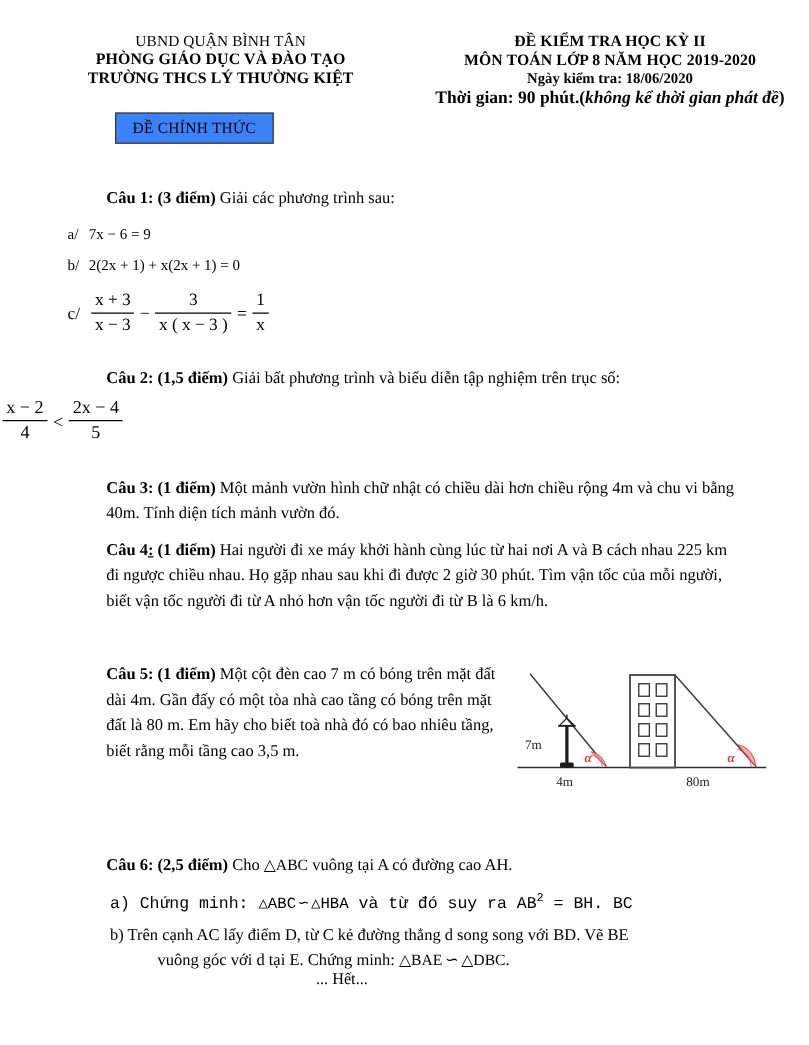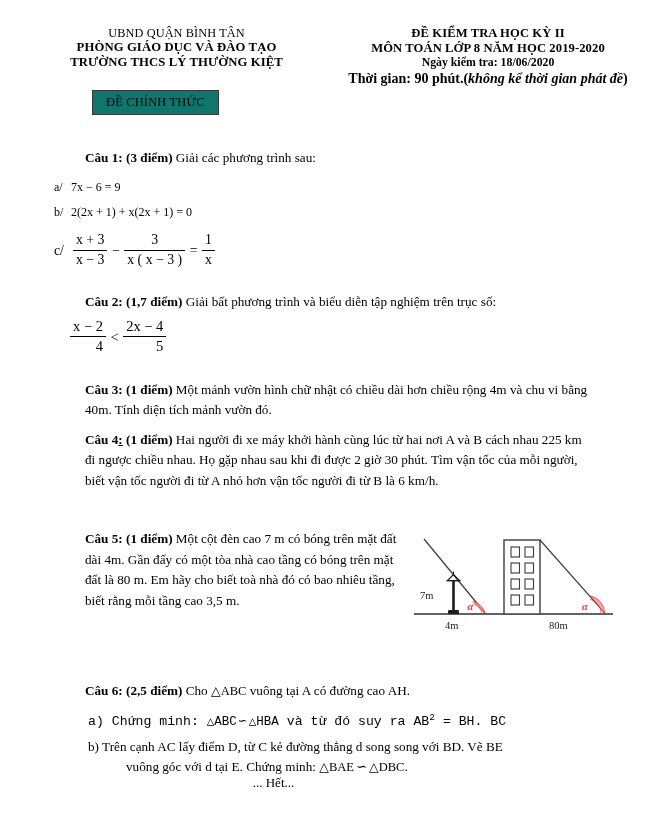--- a/index.html
+++ b/index.html
@@ -65,21 +65,21 @@
 
   .official-box {
     position: absolute;
     left: 92px;
     top: 90px;
     border: 1.3px solid #3a3a3a;
     padding: 4px 13px 5px 13px;
     font-size: 12.4px;
     line-height: 14px;
     letter-spacing: 0.2px;
-    background: #0f766e;
+    background: #3b82f6;
   }
 
   
   .content {
     position: absolute;
     left: 0;
     top: 148px;
     width: 647px;
   }
   .q-block {
@@ -122,24 +122,22 @@
     top: -0.15em;
   }
   .frac .num {
     display: block;
     padding: 0 3px 1px 3px;
     border-bottom: 1.1px solid #000;
   }
   .frac .den {
     display: block;
     padding: 1px 3px 0 3px;
-    text-align: right;
   }
   .eq-center-2 {
-    padding-left: 68px;
     font-size: 14.5px;
     padding-top: 8px;
   }
 
   .gap-sm { height: 9px; }
   .gap-lg { height: 22px; }
 
   
   .q5-wrap {
     display: flex;
@@ -215,21 +213,21 @@
   <div class="sub-eq">
     <span class="tag">b/</span><span class="m">2(2x + 1) + x(2x + 1) = 0</span>
   </div>
   <div class="sub-eq" style="padding-top:10px; font-size:13.8px;">
     <span class="tag">c/</span><span class="frac"><span class="num">x + 3</span><span class="den">x − 3</span></span><span class="op">−</span><span class="frac"><span class="num">3</span><span class="den">x ( x − 3 )</span></span><span class="op">=</span><span class="frac"><span class="num">1</span><span class="den">x</span></span>
   </div>
 
   <div class="gap-lg"></div>
 
   <div class="q-block">
-    <span class="q-label">Câu 2: (1,7 điểm)</span>
+    <span class="q-label">Câu 2: (1,5 điểm)</span>
     <span>Giải bất phương trình và biểu diễn tập nghiệm trên trục số:</span>
   </div>
   <div class="eq-center-2">
     <span class="frac"><span class="num">x − 2</span><span class="den">4</span></span><span class="op">&lt;</span><span class="frac"><span class="num">2x − 4</span><span class="den">5</span></span>
   </div>
 
   <div class="gap-lg"></div>
 
   <div class="q-block">
     <span class="q-label">Câu 3: (1 điểm)</span>

